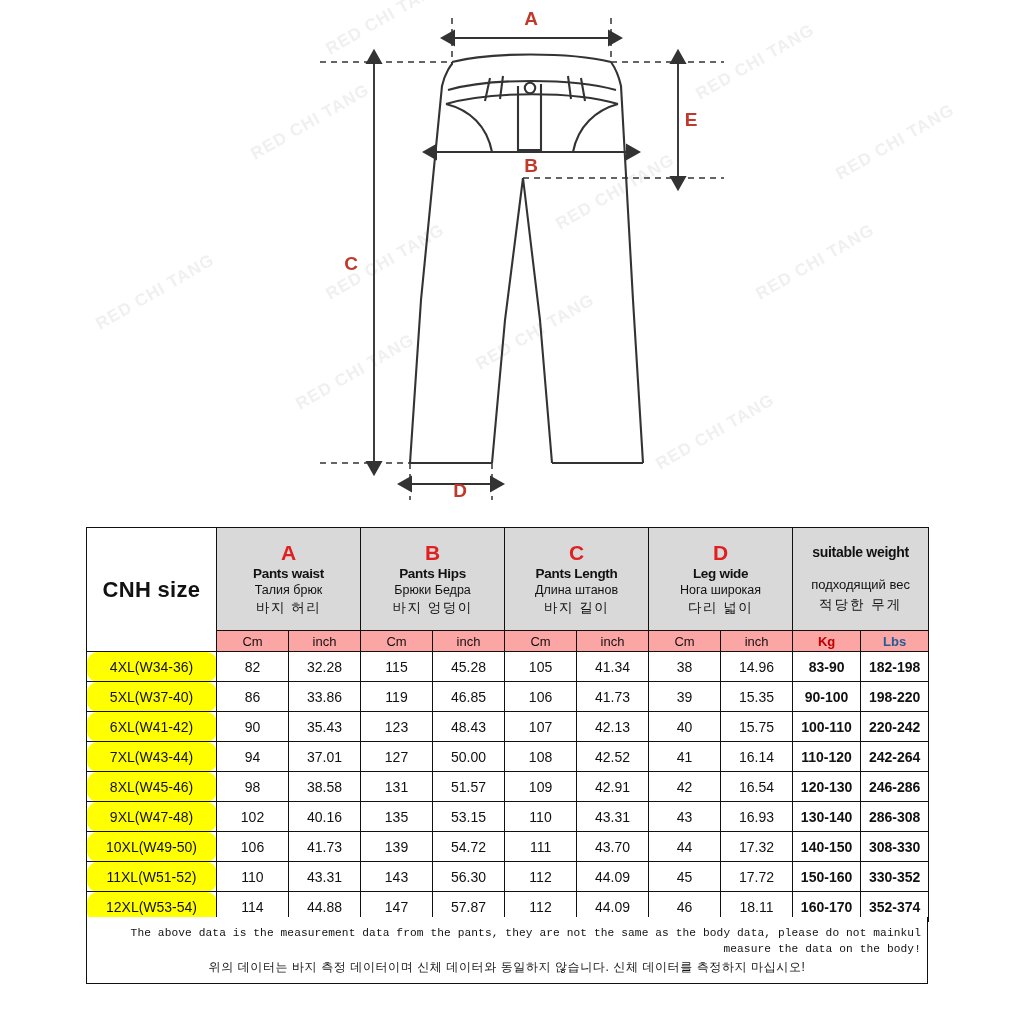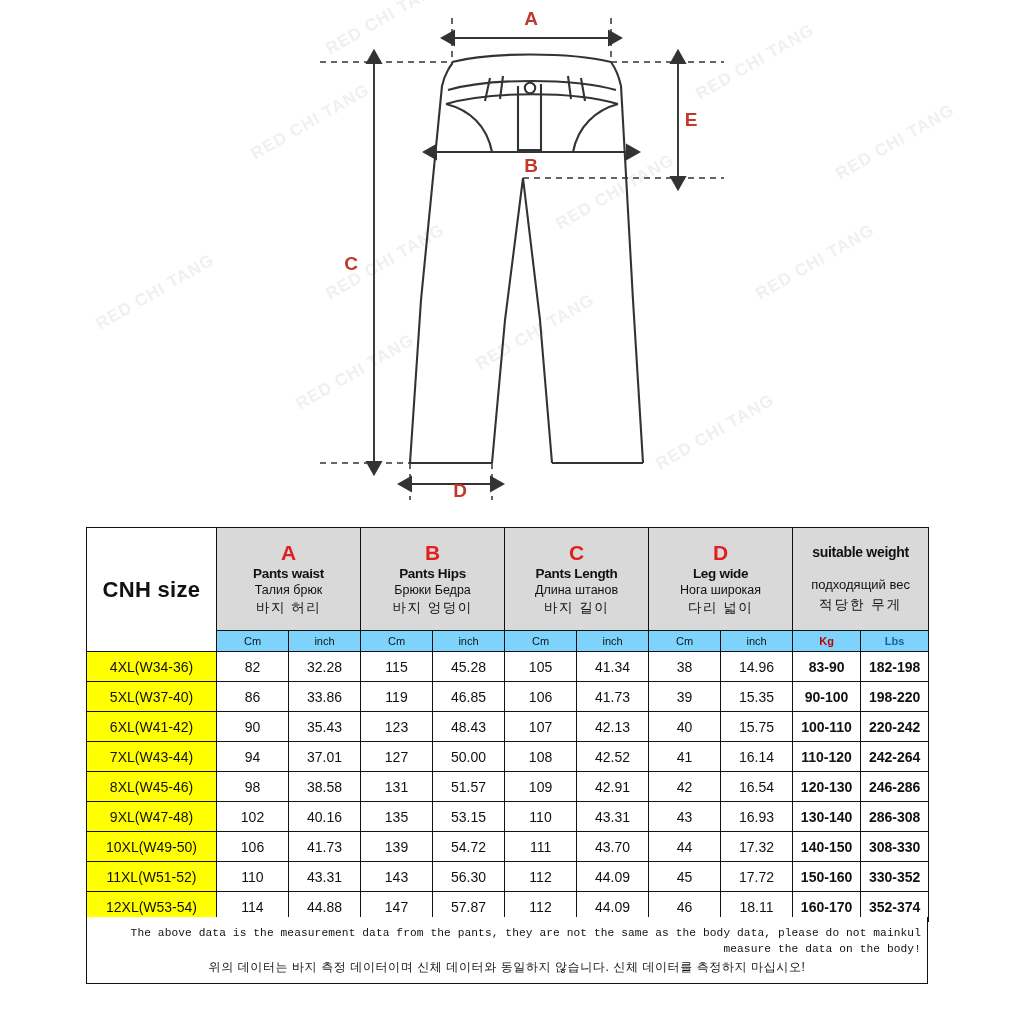--- a/index.html
+++ b/index.html
@@ -116,34 +116,35 @@
   }
   .corner .cnh {
     font-weight: bold;
     font-size: 22px;
     letter-spacing: 0.3px;
   }
 
   
   .unit {
     height: 20px;
-    font-size: 11px;
-    background: #7dd3fc;
+    font-size: 13px;
+    background: #fca5a5;
   }
   .unit.kg { color: #c00000; font-weight: bold; }
   .unit.lbs { color: #1f5c99; font-weight: bold; }
 
   
   tr.data td {
     height: 29px;
     font-size: 14px;
   }
   td.sizecell {
     background: #ffff00;
     font-size: 13.5px;
+    border-radius: 11px;
   }
   td.kgcell {
     color: #c00000;
     font-weight: bold;
     font-size: 14px;
   }
   td.lbscell {
     color: #1f5c99;
     font-weight: bold;
     font-size: 14px;

